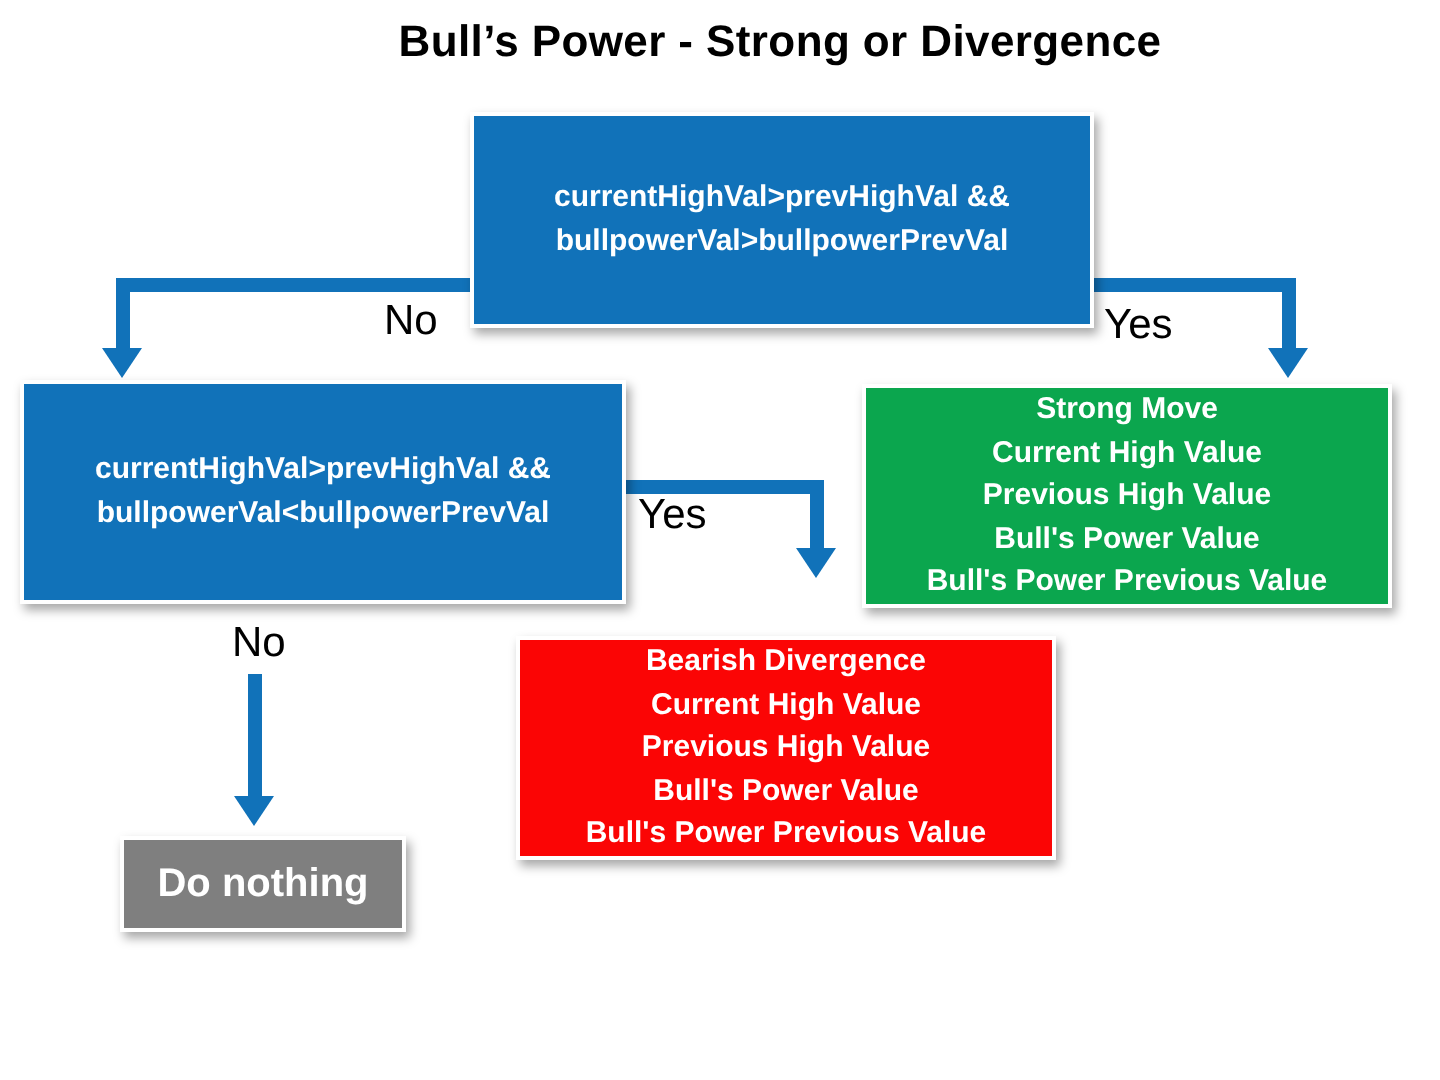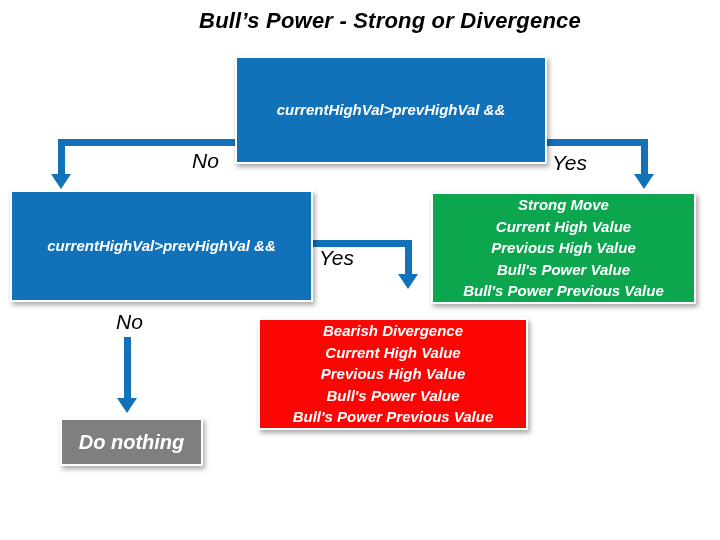--- a/index.html
+++ b/index.html
@@ -3,21 +3,20 @@
 <meta charset="utf-8">
 <style>
   html, body { margin: 0; padding: 0; background: #ffffff; }
   .canvas {
     position: relative;
     width: 720px;
     height: 540px;
     background: #ffffff;
     font-family: "Liberation Sans", sans-serif;
     overflow: hidden;
-    font-style: italic;
   }
   .title {
     position: absolute;
     left: 60px;
     top: 8px;
     width: 660px;
     text-align: center;
     font-size: 22px;
     font-weight: bold;
     color: #000000;
@@ -81,24 +80,26 @@
   <div class="arrow-seg" style="left:124px; top:337px; width:7px; height:62px"></div>
   <div class="arrow-head" style="left:117px; top:398px"></div>
 
   <div class="edge-label" style="left:192px; top:149px">No</div>
   <div class="edge-label" style="left:552px; top:151px">Yes</div>
   <div class="edge-label" style="left:319px; top:246px">Yes</div>
   <div class="edge-label" style="left:116px; top:310px">No</div>
 
   <div class="node blue" style="left:235px; top:56px; width:312px; height:108px">
     <div class="node-line">currentHighVal&gt;prevHighVal &amp;&amp;</div>
+    <div class="node-line">bullpowerVal&gt;bullpowerPrevVal</div>
   </div>
 
   <div class="node blue" style="left:10px; top:190px; width:303px; height:112px">
     <div class="node-line">currentHighVal&gt;prevHighVal &amp;&amp;</div>
+    <div class="node-line">bullpowerVal&lt;bullpowerPrevVal</div>
   </div>
 
   <div class="node green" style="left:431px; top:192px; width:265px; height:112px">
     <div class="node-line">Strong Move</div>
     <div class="node-line">Current High Value</div>
     <div class="node-line">Previous High Value</div>
     <div class="node-line">Bull's Power Value</div>
     <div class="node-line">Bull's Power Previous Value</div>
   </div>
 

